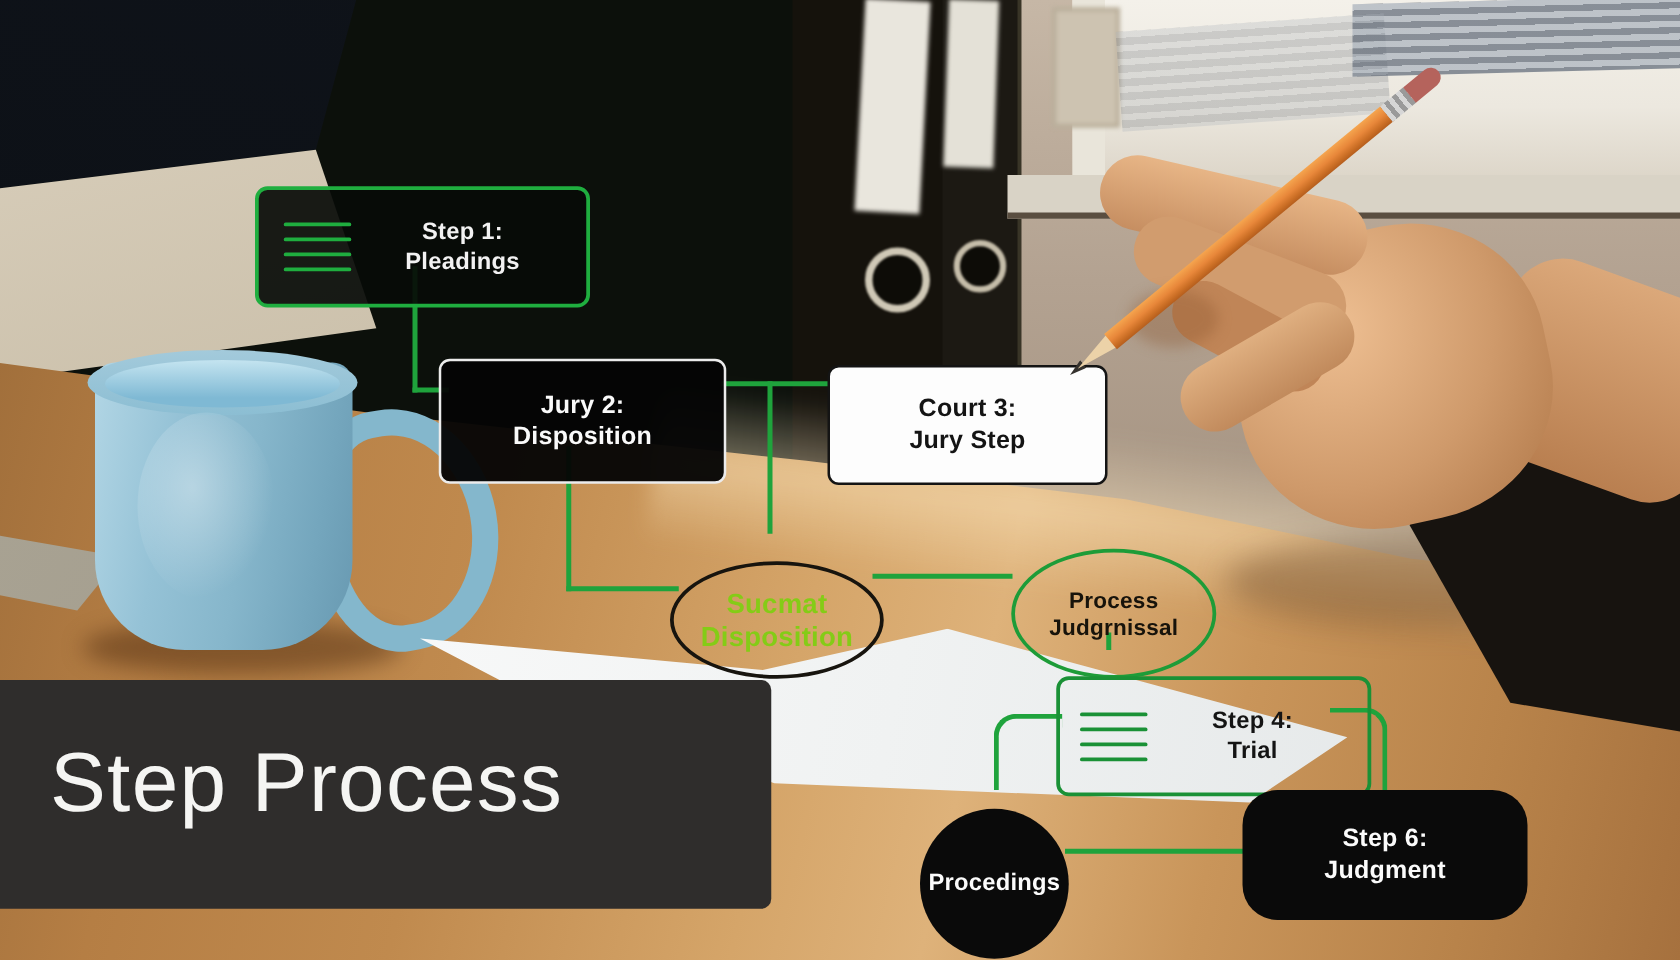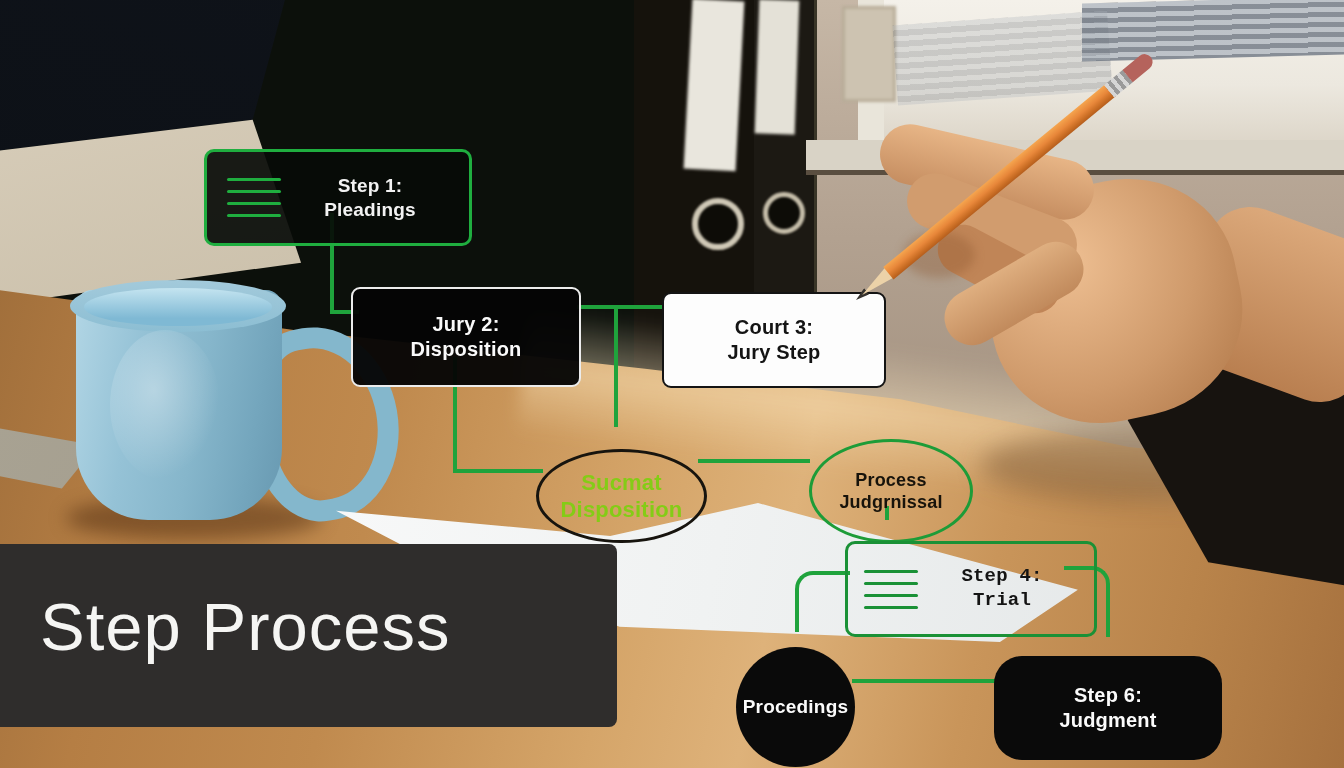--- a/index.html
+++ b/index.html
@@ -115,24 +115,24 @@
         background:rgba(8,11,8,.92);color:#f2f2f2;font-size:19px;padding:0 10px 0 20px;}
   .n-step2{left:351px;top:261px;width:226px;height:96px;border:2px solid #ececec;border-radius:9px;
         background:rgba(5,5,5,.96);color:#fafafa;font-size:20px;}
   .n-step3{left:662px;top:266px;width:220px;height:92px;border:2px solid #141414;border-radius:9px;
         background:#fdfdfd;color:#141414;font-size:20px;}
   .n-sucmat{left:536px;top:423px;width:165px;height:88px;border:3px solid #17140e;border-radius:50%;
         color:#84cc16;font-size:22px;}
   .n-summary{left:809px;top:413px;width:158px;height:98px;border:3px solid #1d9c38;border-radius:50%;
         color:#17130b;font-size:18px;}
   .n-step4{left:845px;top:515px;width:222px;height:90px;border:3px solid #1a9136;border-radius:10px;
-        color:#141414;font-size:19px;padding:0 8px 0 16px;font-family:Liberation Mono, monospace;}
+        color:#141414;font-size:19px;padding:0 8px 0 16px;}
   .n-exec{left:736px;top:621px;width:119px;height:120px;border-radius:50%;
         background:#0a0a0a;color:#fbfbfb;font-size:19px;}
-  .n-step6{left:994px;top:630px;width:228px;height:104px;border-radius:28px;
+  .n-step6{left:994px;top:606px;width:228px;height:104px;border-radius:28px;
         background:#0a0a0a;color:#fbfbfb;font-size:20px;}
   .node .txt{flex:1;}
 
   
   .title-panel{left:0;top:544px;width:617px;height:183px;background:#2f2d2c;
         border-radius:0 8px 8px 0;}
   .page-title{left:40px;top:588px;width:560px;color:#f5f5f3;font-size:67px;
         font-weight:300;letter-spacing:1px;}
 
   .z10{z-index:10}.z11{z-index:11}.z12{z-index:12}.z13{z-index:13}.z14{z-index:14}

